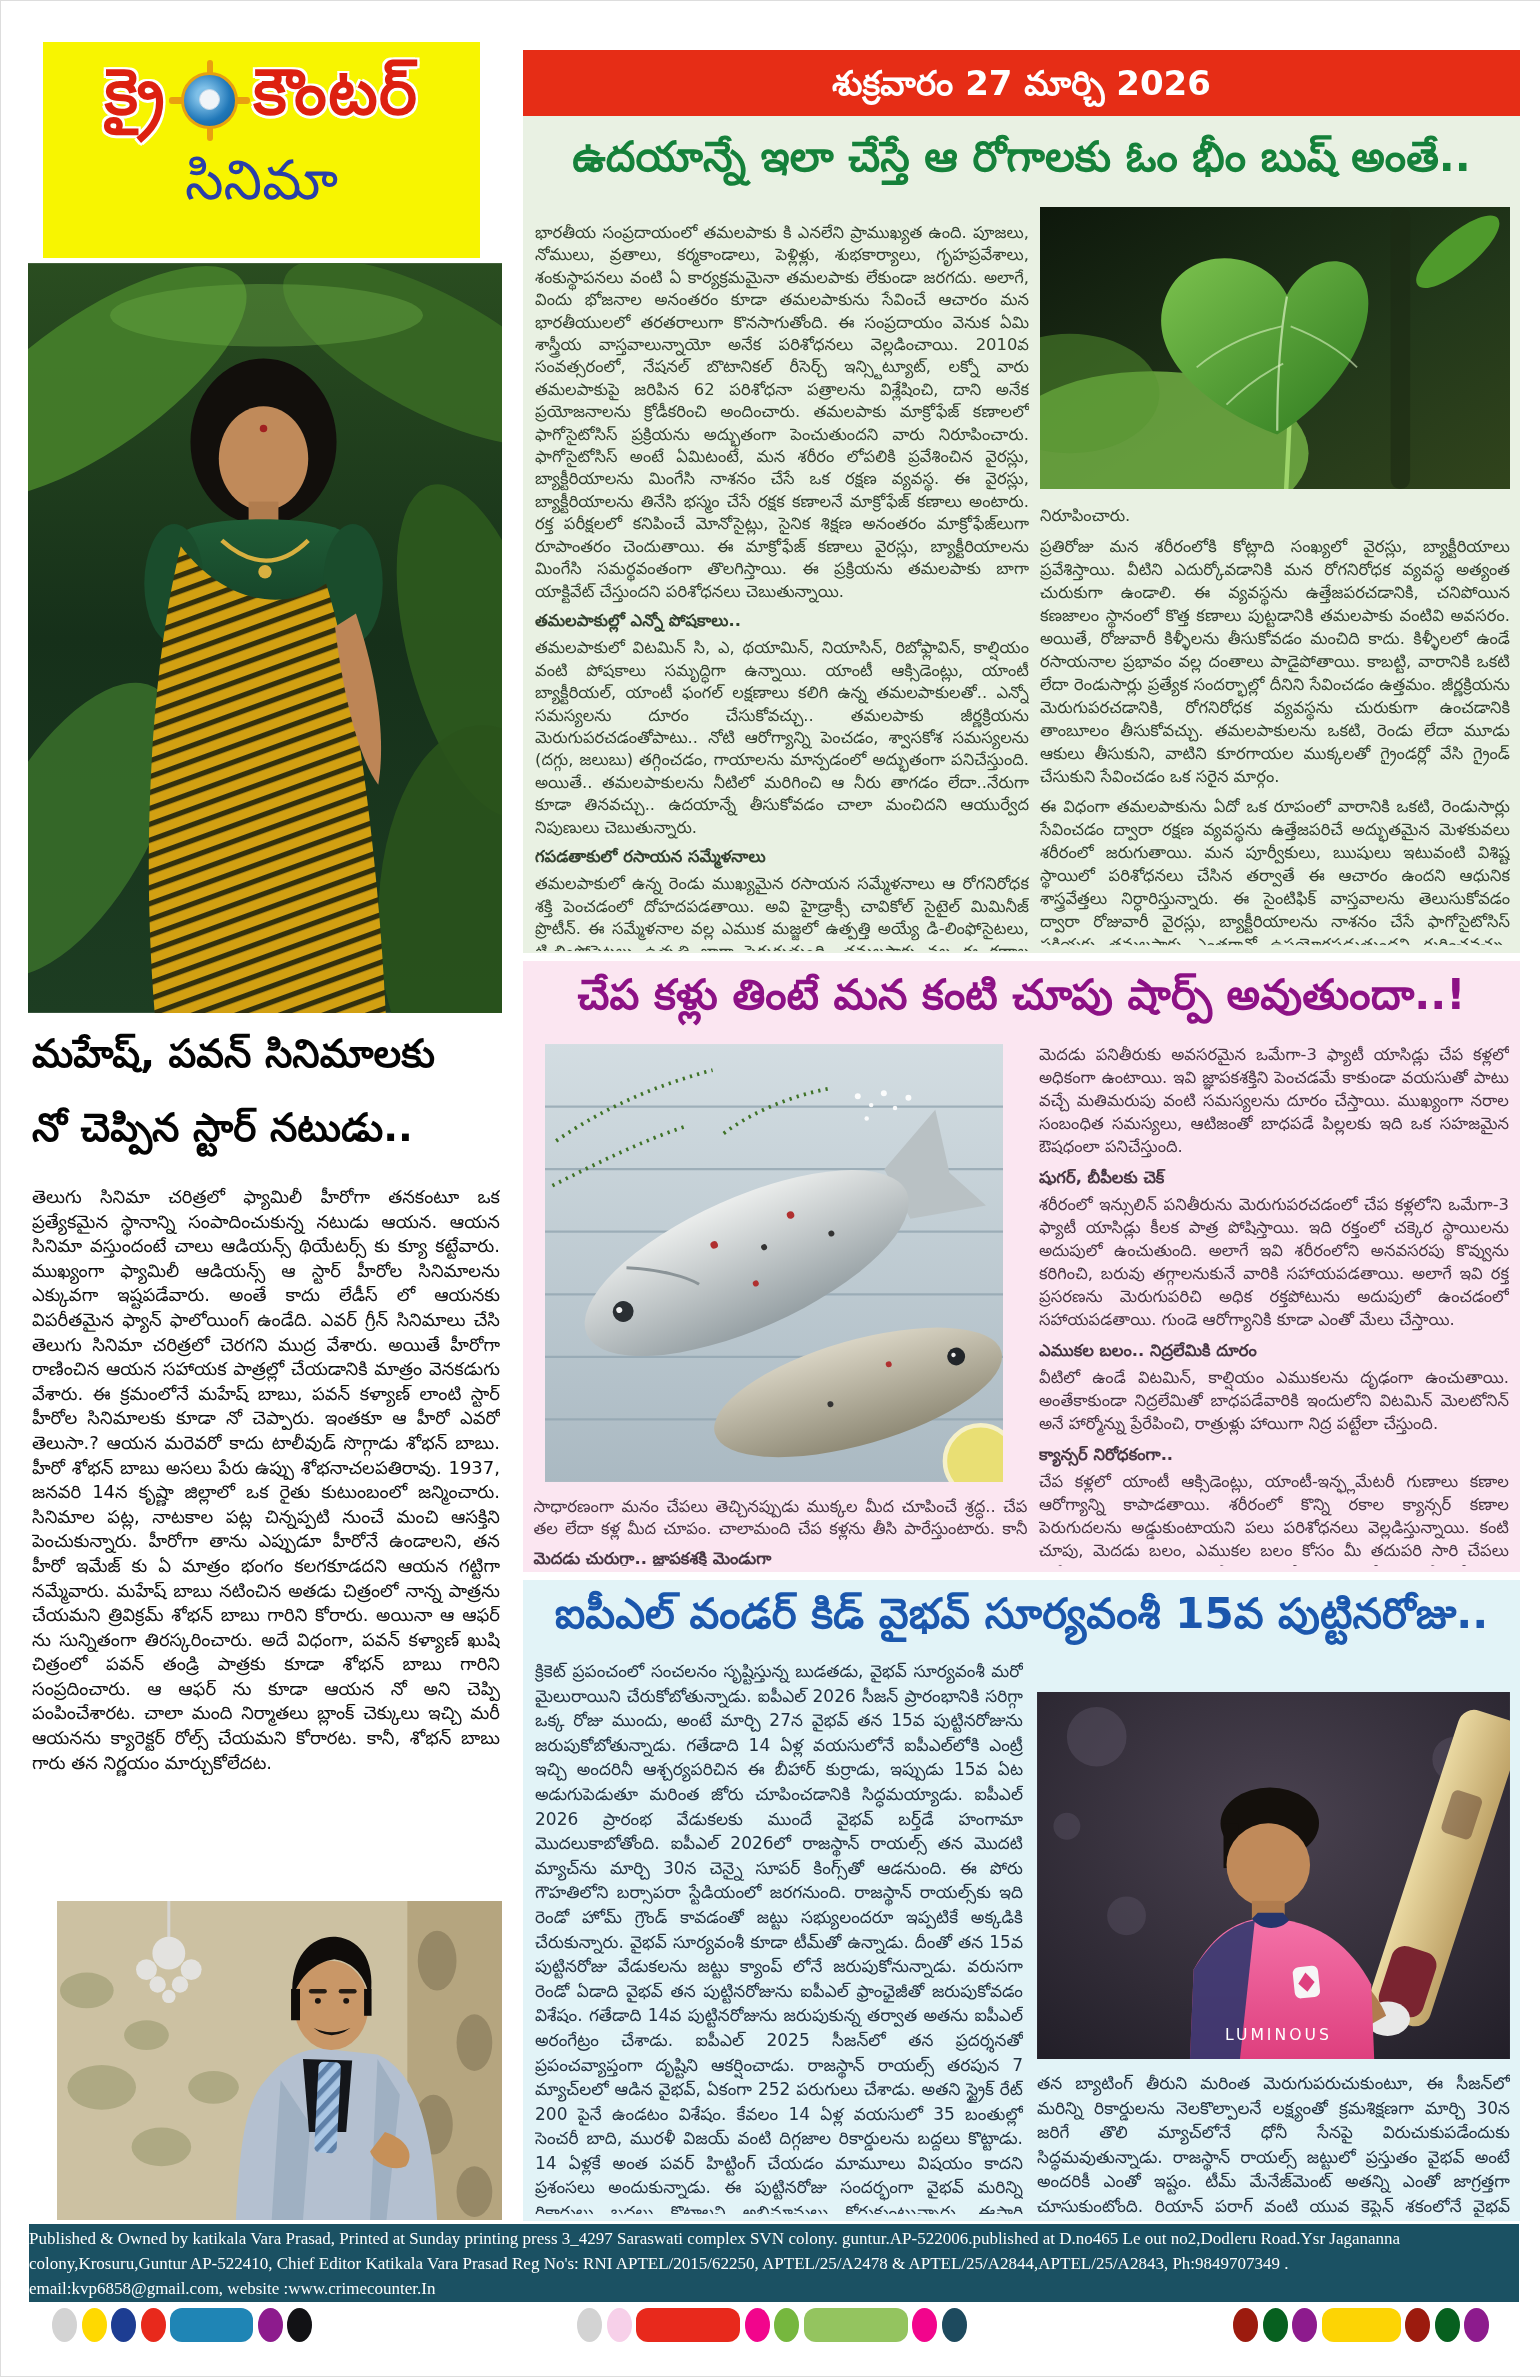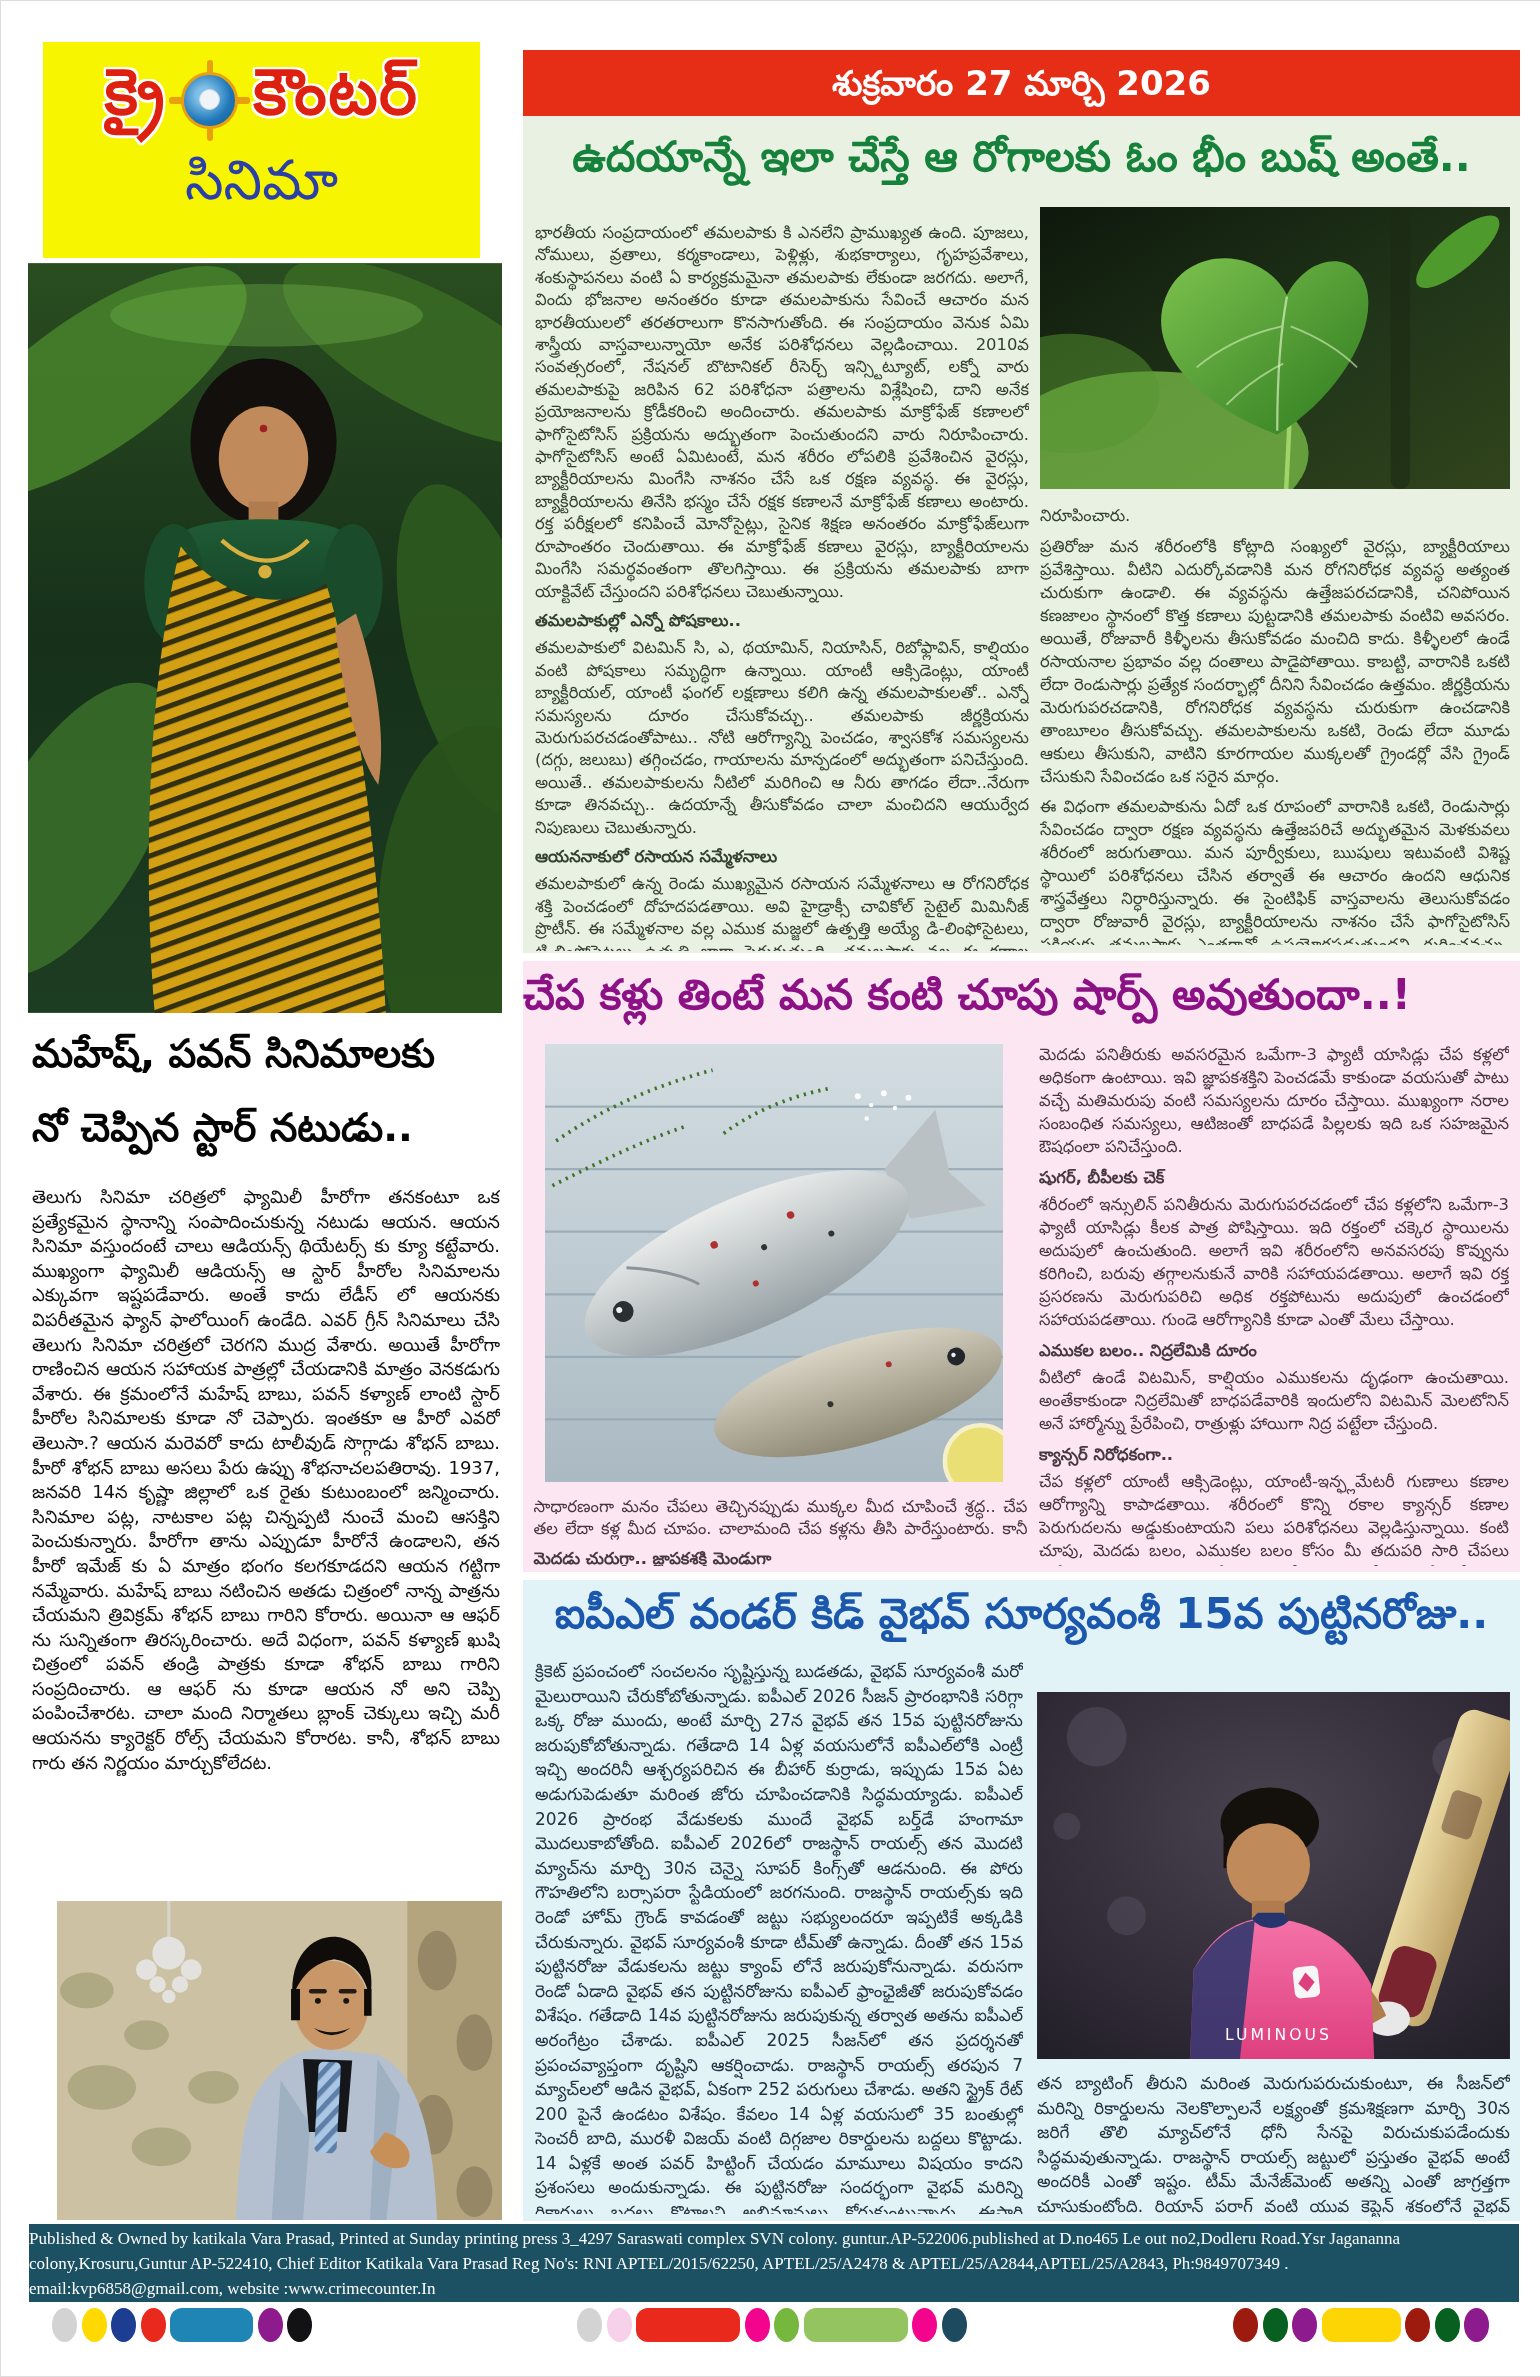--- a/index.html
+++ b/index.html
@@ -26,21 +26,21 @@
   #date-banner{left:522px;top:49px;width:997px;height:66px;background:#e62d16;color:#ffffff;
     font-size:34px;font-weight:bold;text-align:center;line-height:66px;}
 
   
   section{position:absolute;}
   #art-health{left:522px;top:115px;width:997px;height:837px;background:#e9f1e3;}
   #art-health h1{margin:4px;padding-top:12px;text-align:center;font-size:42px;font-weight:bold;color:#15813a;}
   .h-col1{position:absolute;left:12px;top:106px;width:494px;height:729px;overflow:hidden;font-size:16.4px;line-height:22.4px;color:#33402f;}
   .h-col2{position:absolute;left:517px;top:91px;width:470px;height:738px;overflow:hidden;font-size:16.4px;line-height:23px;color:#33402f;}
   #art-fish{left:522px;top:960px;width:997px;height:611px;background:#fbe6f1;}
-  #art-fish h1{margin:0;padding-top:9px;text-align:left;font-size:42px;font-weight:bold;color:#8c1185;}
+  #art-fish h1{margin:0;padding-top:9px;text-align:center;font-size:42px;font-weight:bold;color:#8c1185;}
   .f-left{position:absolute;left:10.4px;top:83px;width:494px;height:522px;overflow:hidden;font-size:16.4px;line-height:22.4px;color:#463642;}
   .f-right{position:absolute;left:516px;top:82px;width:470px;height:523px;overflow:hidden;font-size:16.4px;line-height:23px;color:#463642;}
   #art-cricket{left:522px;top:1579px;width:997px;height:641px;background:#e2f3f7;}
   #art-cricket h1{margin:0;padding-top:9px;text-align:center;font-size:42px;font-weight:bold;color:#1b57ad;}
   .c-left{position:absolute;left:12px;top:79px;width:488px;height:555px;overflow:hidden;font-size:17px;line-height:24.6px;color:#223240;}
   .c-right{position:absolute;left:514px;top:112px;width:473px;}
   .c-right p{margin-top:9px;height:146px;overflow:hidden;font-size:17px;line-height:24.6px;color:#223240;}
 
   
   #woman-photo{left:27px;top:262px;width:474px;height:750px;}
@@ -117,21 +117,21 @@
       <path d="M440 470 C470 560 480 640 470 700 C440 660 420 560 412 488 Z" fill="#bd8556"></path>
     </svg>
   </figure>
 
   <section id="art-health">
     <h1>ఉదయాన్నే ఇలా చేస్తే ఆ రోగాలకు ఓం భీం బుష్ అంతే..</h1>
     <div class="h-col1">
       <p>భారతీయ సంప్రదాయంలో తమలపాకు కి ఎనలేని ప్రాముఖ్యత ఉంది. పూజలు, నోములు, వ్రతాలు, కర్మకాండాలు, పెళ్లిళ్లు, శుభకార్యాలు, గృహప్రవేశాలు, శంకుస్థాపనలు వంటి ఏ కార్యక్రమమైనా తమలపాకు లేకుండా జరగదు. అలాగే, విందు భోజనాల అనంతరం కూడా తమలపాకును సేవించే ఆచారం మన భారతీయులలో తరతరాలుగా కొనసాగుతోంది. ఈ సంప్రదాయం వెనుక ఏమి శాస్త్రీయ వాస్తవాలున్నాయో అనేక పరిశోధనలు వెల్లడించాయి. 2010వ సంవత్సరంలో, నేషనల్ బొటానికల్ రీసెర్చ్ ఇన్స్టిట్యూట్, లక్నో వారు తమలపాకుపై జరిపిన 62 పరిశోధనా పత్రాలను విశ్లేషించి, దాని అనేక ప్రయోజనాలను క్రోడీకరించి అందించారు. తమలపాకు మాక్రోఫేజ్ కణాలలో ఫాగోసైటోసిస్ ప్రక్రియను అద్భుతంగా పెంచుతుందని వారు నిరూపించారు. ఫాగోసైటోసిస్ అంటే ఏమిటంటే, మన శరీరం లోపలికి ప్రవేశించిన వైరస్లు, బ్యాక్టీరియాలను మింగేసి నాశనం చేసే ఒక రక్షణ వ్యవస్థ. ఈ వైరస్లు, బ్యాక్టీరియాలను తినేసి భస్మం చేసే రక్షక కణాలనే మాక్రోఫేజ్ కణాలు అంటారు. రక్త పరీక్షలలో కనిపించే మోనోసైట్లు, సైనిక శిక్షణ అనంతరం మాక్రోఫేజ్‌లుగా రూపాంతరం చెందుతాయి. ఈ మాక్రోఫేజ్ కణాలు వైరస్లు, బ్యాక్టీరియాలను మింగేసి సమర్థవంతంగా తొలగిస్తాయి. ఈ ప్రక్రియను తమలపాకు బాగా యాక్టివేట్ చేస్తుందని పరిశోధనలు చెబుతున్నాయి.</p>
       <p class="sub">తమలపాకుల్లో ఎన్నో పోషకాలు..</p>
       <p>తమలపాకులో విటమిన్ సి, ఎ, థయామిన్, నియాసిన్, రిబోఫ్లావిన్, కాల్షియం వంటి పోషకాలు సమృద్ధిగా ఉన్నాయి. యాంటీ ఆక్సిడెంట్లు, యాంటీ బ్యాక్టీరియల్, యాంటీ ఫంగల్ లక్షణాలు కలిగి ఉన్న తమలపాకులతో.. ఎన్నో సమస్యలను దూరం చేసుకోవచ్చు.. తమలపాకు జీర్ణక్రియను మెరుగుపరచడంతోపాటు.. నోటి ఆరోగ్యాన్ని పెంచడం, శ్వాసకోశ సమస్యలను (దగ్గు, జలుబు) తగ్గించడం, గాయాలను మాన్పడంలో అద్భుతంగా పనిచేస్తుంది. అయితే.. తమలపాకులను నీటిలో మరిగించి ఆ నీరు తాగడం లేదా..నేరుగా కూడా తినవచ్చు.. ఉదయాన్నే తీసుకోవడం చాలా మంచిదని ఆయుర్వేద నిపుణులు చెబుతున్నారు.</p>
-      <p class="sub">ఆయననాకులో రసాయన సమ్మేళనాలు</p>
+      <p class="sub">గపడతాకులో రసాయన సమ్మేళనాలు</p>
       <p>తమలపాకులో ఉన్న రెండు ముఖ్యమైన రసాయన సమ్మేళనాలు ఆ రోగనిరోధక శక్తి పెంచడంలో దోహదపడతాయి. అవి హైడ్రాక్సీ చావికోల్ సైటైల్ మిమినీజ్ ప్రొటీన్. ఈ సమ్మేళనాల వల్ల ఎముక మజ్జలో ఉత్పత్తి అయ్యే డి-లింఫోసైటలు, టి-లింఫోసైటలు ఉత్పత్తి బాగా పెరుగుతుంది. తమలపాకు వల్ల ఈ కణాల లింఫోసైట్ల ఉత్పత్తి పెరగడం, మాక్రోఫేజ్ కణాల ఫాగోసైటోసిస్ సామర్థ్యం మెరుగుపడడం అనే రెండు ప్రక్రియలు ఒకేసారి జరుగుతాయి. ఈ రెండు రసాయన సమ్మేళనాలు ఈ మార్పులకు ఉపయోగపడతాయని శాస్త్రవేత్తలు</p>
     </div>
     <div class="h-col2">
       <figure style="margin-bottom:9px;">
         <svg width="470" height="282" viewBox="0 0 630 378">
           <defs>
             <linearGradient id="plantbg" x1="0" y1="0" x2="1" y2="1">
               <stop offset="0" stop-color="#0e180c"></stop>
                 <stop offset="0.6" stop-color="#22371a"></stop>
                 <stop offset="1" stop-color="#31441c"></stop>

